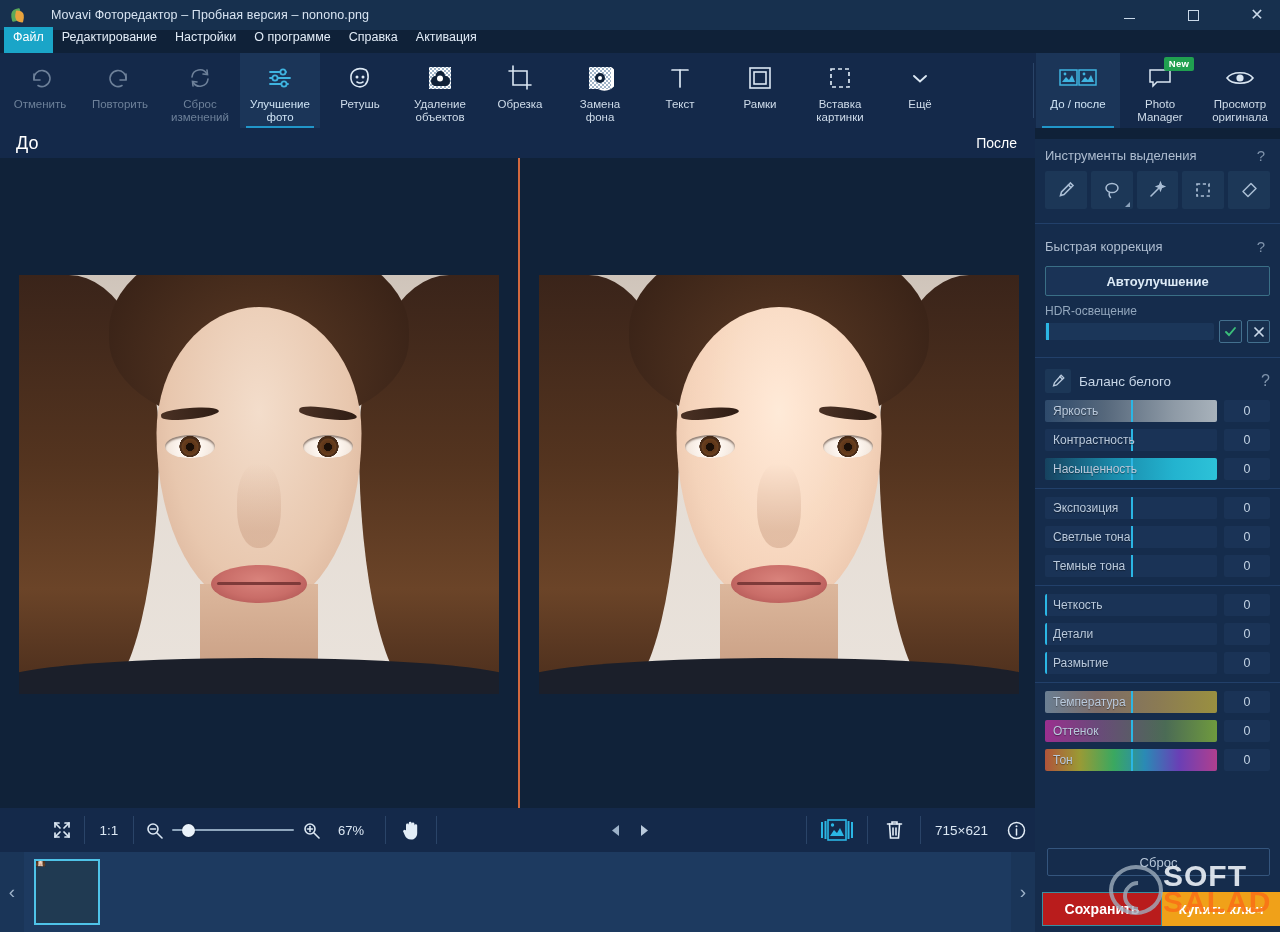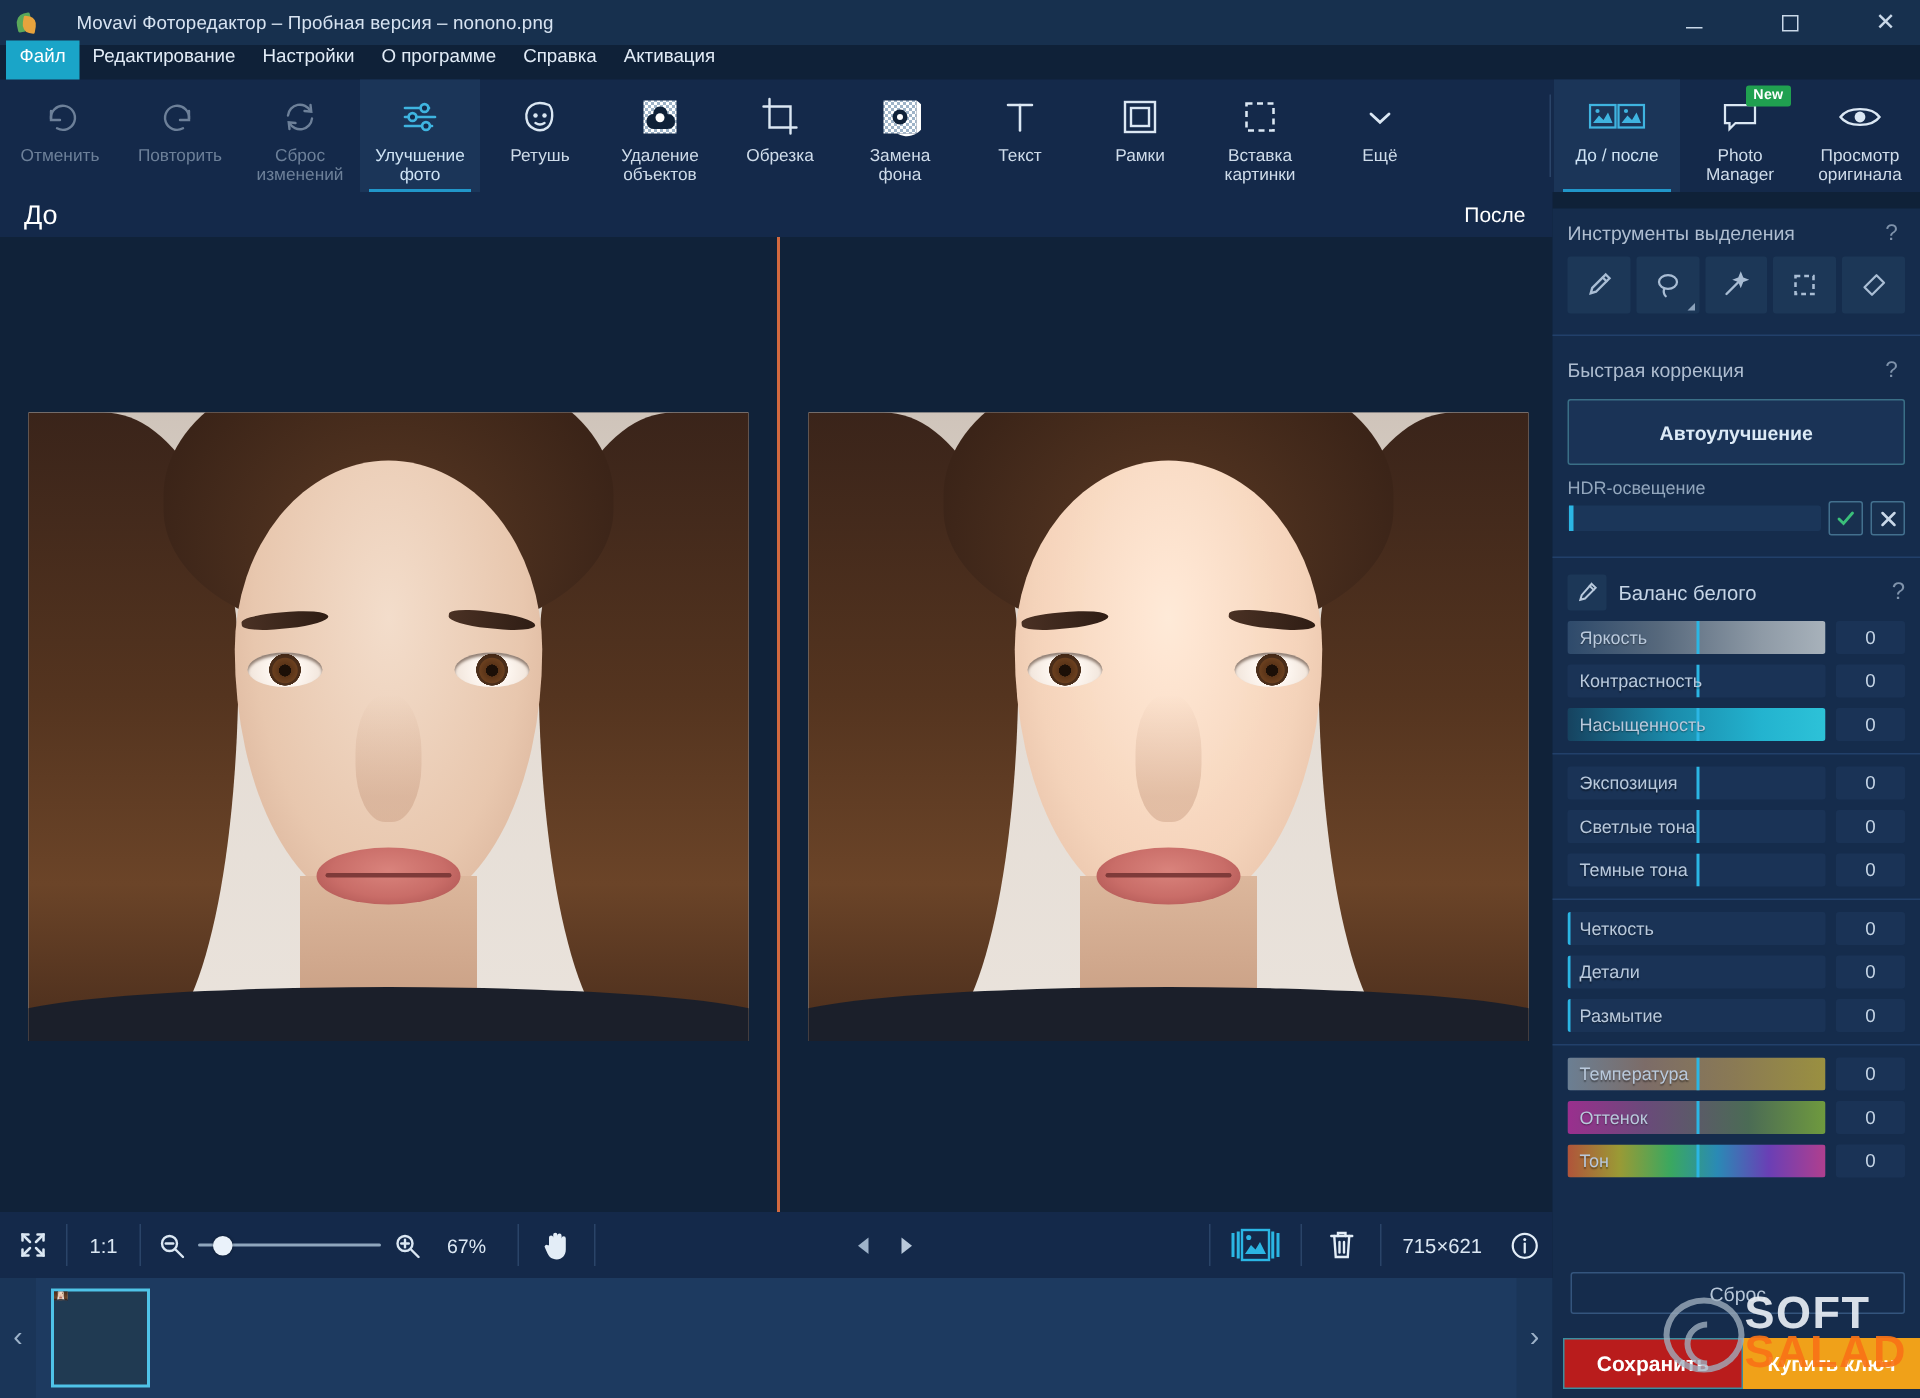--- a/index.html
+++ b/index.html
@@ -168,21 +168,21 @@
   }
   .pbg .shoulder {
     position:absolute; left:-20px; right:-20px; bottom:-10px; height:46px;
     background:#1b1f2a; border-radius:50% 50% 0 0;
   }
   .photo.right .pbg .face { filter:brightness(1.06) saturate(.95); }
 
   
   .ctrlbar {
     position:absolute; left:0; top:808px; width:1035px; height:44px;
-    background:#14294a; display:flex; align-items:center; color:#cfdcea;
+    background:#14294a; display:flex; align-items:center; color:#cfdcea;padding-left:40px;
   }
   .cb-cell { height:44px; display:flex; align-items:center; justify-content:center; }
   .cb-sep { width:1px; height:28px; background:#2a4468; }
   .fitbtn { width:44px; }
   .onetoone { width:48px; font-size:13.5px; color:#dbe7f3; }
   .zoomgroup { display:flex; align-items:center; gap:9px; padding:0 12px; }
   .zslider { position:relative; width:122px; height:14px; display:flex; align-items:center; }
   .ztrack { position:absolute; left:0; right:0; height:2px; background:#8fa6bd; border-radius:2px; }
   .zknob {
     position:absolute; left:10px; width:13px; height:13px; border-radius:50%;
@@ -233,21 +233,21 @@
   .seltool {
     width:44px; height:38px; background:#1c3757; border-radius:2px;
     display:flex; align-items:center; justify-content:center; position:relative;
   }
   .seltool .caret {
     position:absolute; right:3px; bottom:2px; width:0; height:0;
     border-left:5px solid transparent; border-bottom:5px solid #8ba2bb;
   }
 
   .autobtn {
-    margin:4px 10px 8px 10px; height:44px; border:1px solid #3a6f86;
+    margin:4px 10px 8px 10px; height:30px; border:1px solid #3a6f86;
     background:#1a3356; color:#dceaf6; font-size:13px; font-weight:bold;
     display:flex; align-items:center; justify-content:center; border-radius:2px;
   }
 
   .hdr-label { padding:0 10px; color:#93a7bd; font-size:12px; margin-bottom:2px; }
   .hdr-row { display:flex; align-items:center; padding:0 10px 8px 10px; gap:5px; }
   .hdr-slider {
     flex:1; height:17px; background:#1b3659; border-radius:2px; position:relative;
   }
   .hdr-slider .hknob { position:absolute; left:1px; top:0; width:3px; height:17px; background:#2bb6e4; }

